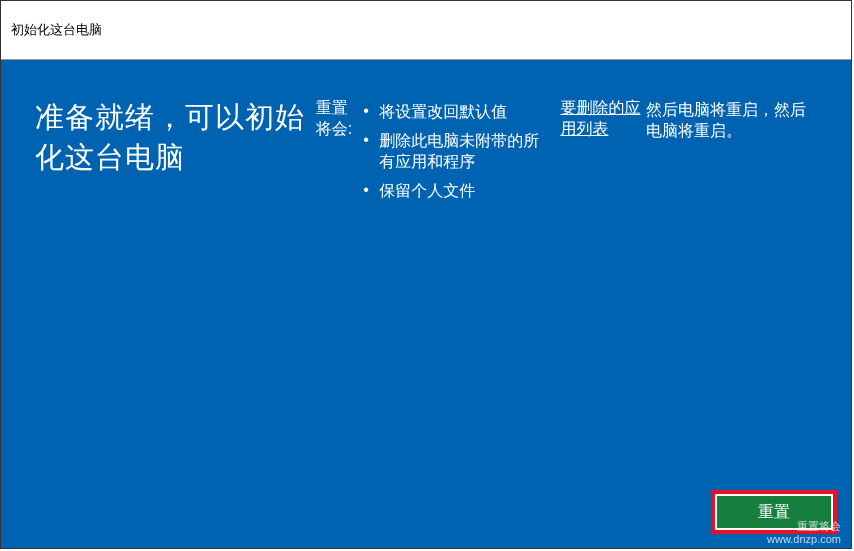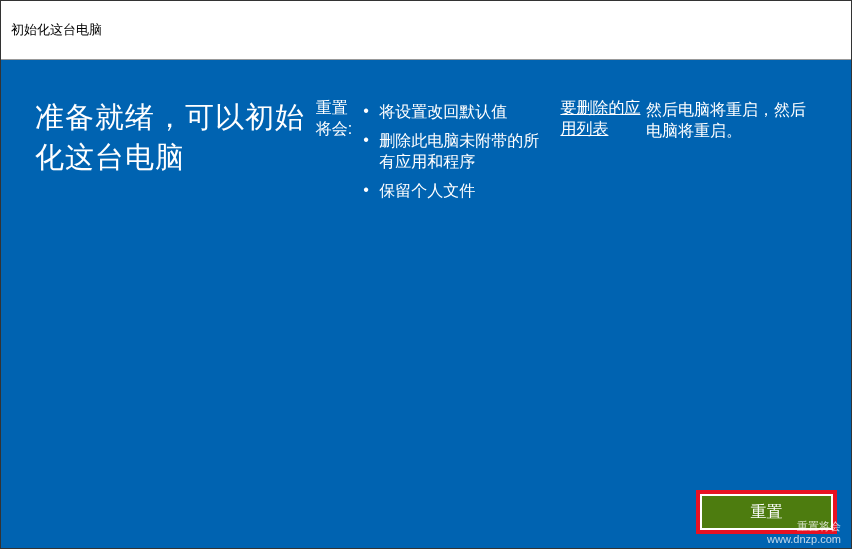--- a/index.html
+++ b/index.html
@@ -76,23 +76,23 @@
       margin-top: 2px;
     }
     .button-row {
       position: absolute;
       bottom: 18px;
       right: 18px;
       display: flex;
       gap: 18px;
     }
     .btn {
-      width: 133px;
+      width: 118px;
       height: 36px;
-      background: #4d7c0f;
+      background: #15803d;
       border: 1px solid #fff;
       color: #fff;
       font-size: 16px;
       font-family: Liberation Sans, sans-serif;
       cursor: pointer;
       display: flex;
       align-items: center;
       justify-content: center;
     }
     .btn-highlighted {

